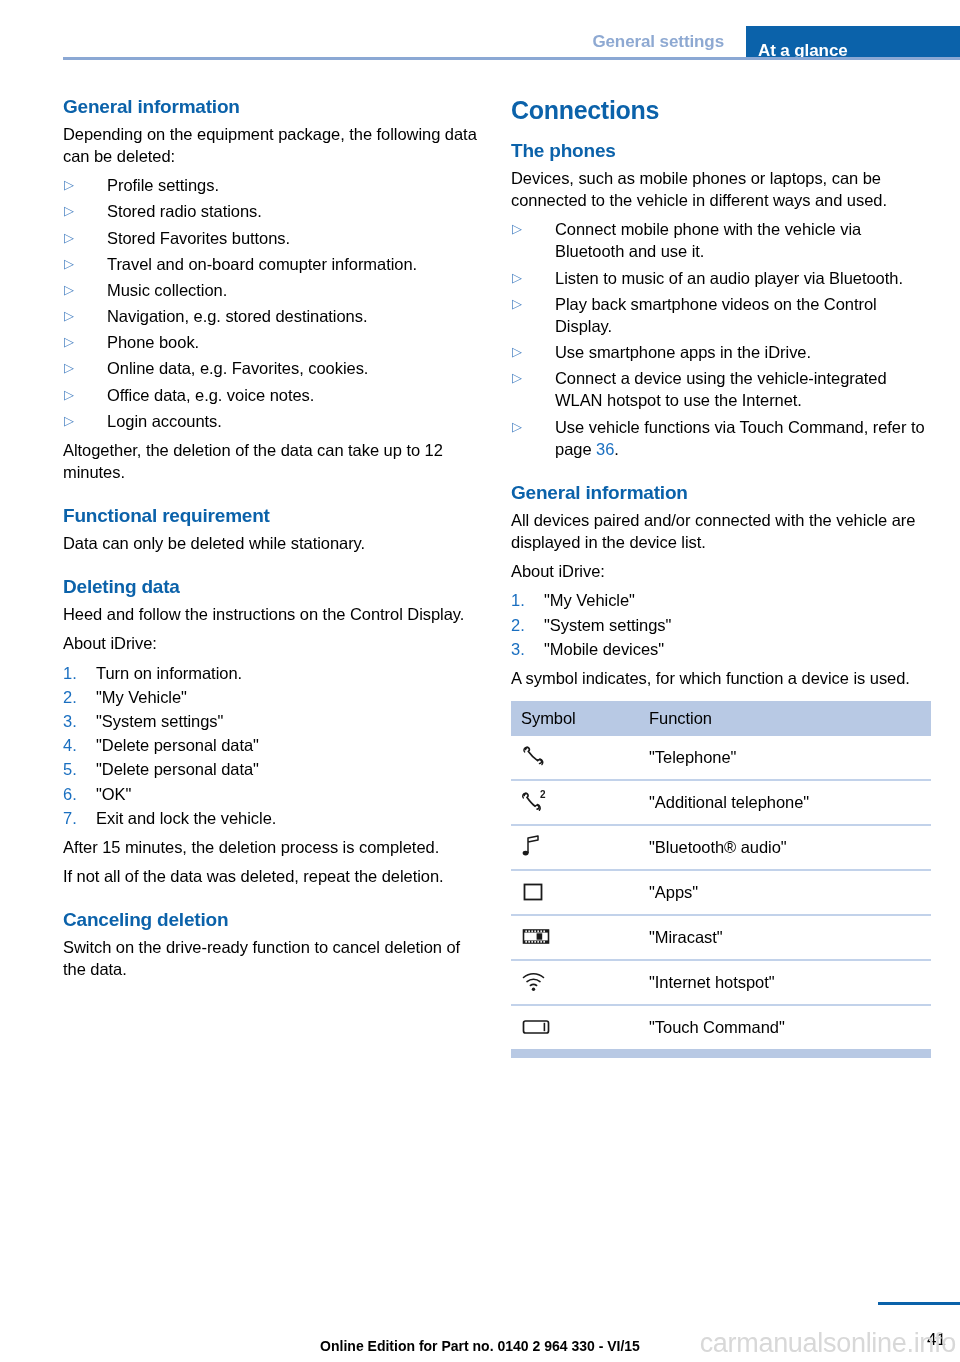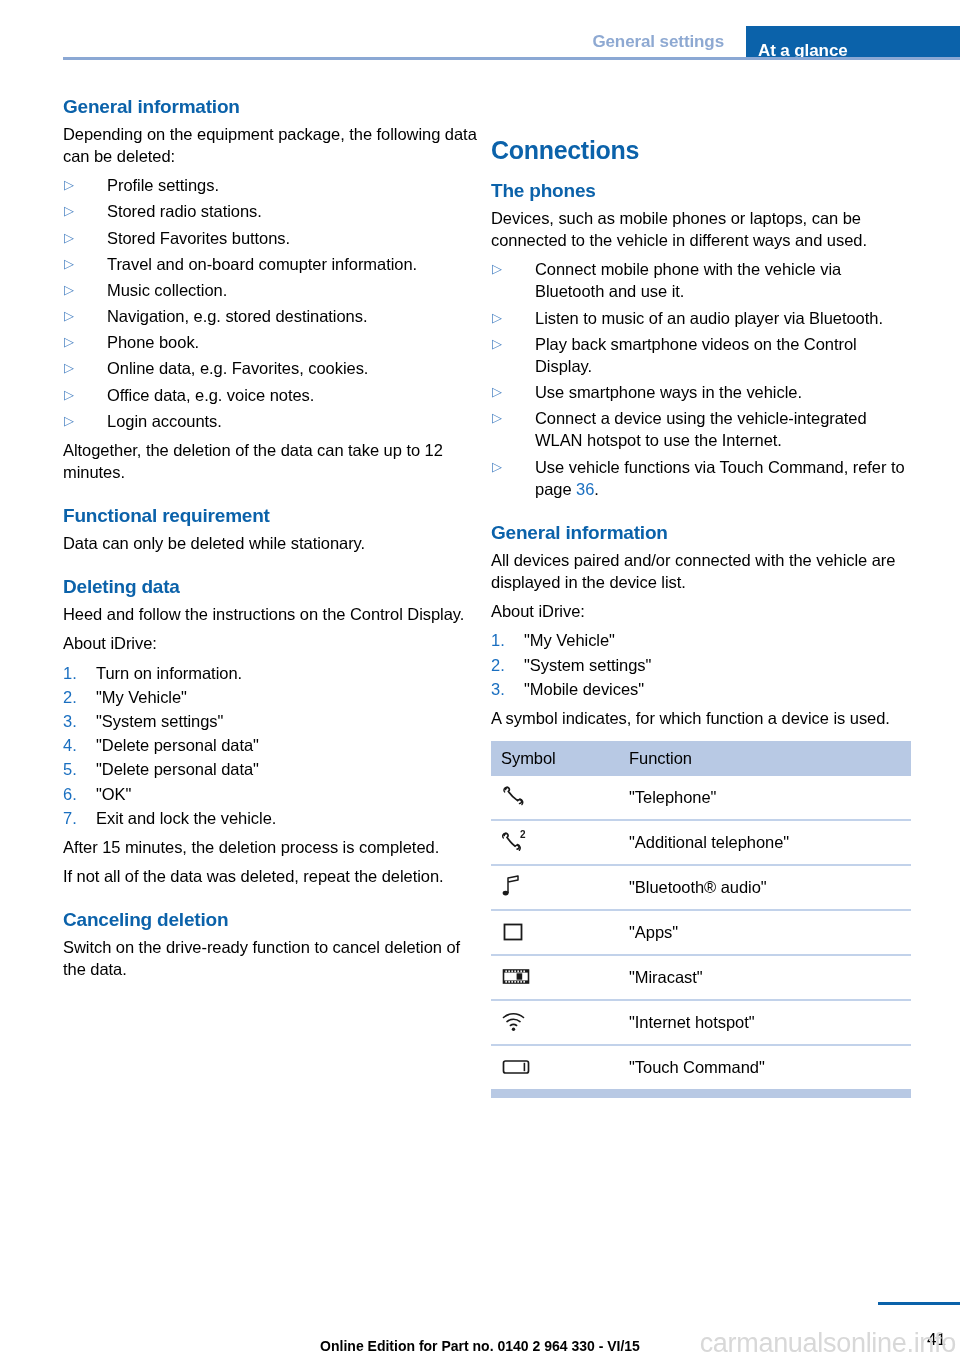--- a/index.html
+++ b/index.html
@@ -69,21 +69,21 @@
     top: 96px;
     left: 0;
     width: 960px;
   }
   .col {
     position: absolute;
     top: 0;
     width: 420px;
   }
   .col-left  { left: 63px; }
-  .col-right { left: 491px; margin-top: 40px; }
+  .col-right { left: 511px; }
 
   h1.chapter {
     color: #0b62aa;
     font-size: 25px;
     font-weight: bold;
     margin: 0 0 16px 0;
     line-height: 1.12;
     letter-spacing: -0.3px;
   }
   h2.section {
@@ -286,21 +286,21 @@
 
     <h1 class="chapter">Connections</h1>
 
     <h2 class="section">The phones</h2>
     <p class="body">Devices, such as mobile phones or laptops, can be connected to the vehicle in different ways and used.</p>
 
     <ul class="triangle-list">
       <li><span class="bullet">▷</span><span>Connect mobile phone with the vehicle via Bluetooth and use it.</span></li>
       <li><span class="bullet">▷</span><span>Listen to music of an audio player via Bluetooth.</span></li>
       <li><span class="bullet">▷</span><span>Play back smartphone videos on the Control Display.</span></li>
-      <li><span class="bullet">▷</span><span>Use smartphone ways in the vehicle.</span></li>
+      <li><span class="bullet">▷</span><span>Use smartphone apps in the iDrive.</span></li>
       <li><span class="bullet">▷</span><span>Connect a device using the vehicle-integrated WLAN hotspot to use the Internet.</span></li>
       <li><span class="bullet">▷</span><span>Use vehicle functions via Touch Command, refer to page </span><span class="pagelink">36</span><span>.</span></li>
     </ul>
 
     <h2 class="section spaced">General information</h2>
     <p class="body">All devices paired and/or connected with the vehicle are displayed in the device list.</p>
     <p class="body">About iDrive:</p>
 
     <ol class="num-list">
       <li><span class="num">1.</span><span>"My Vehicle"</span></li>

